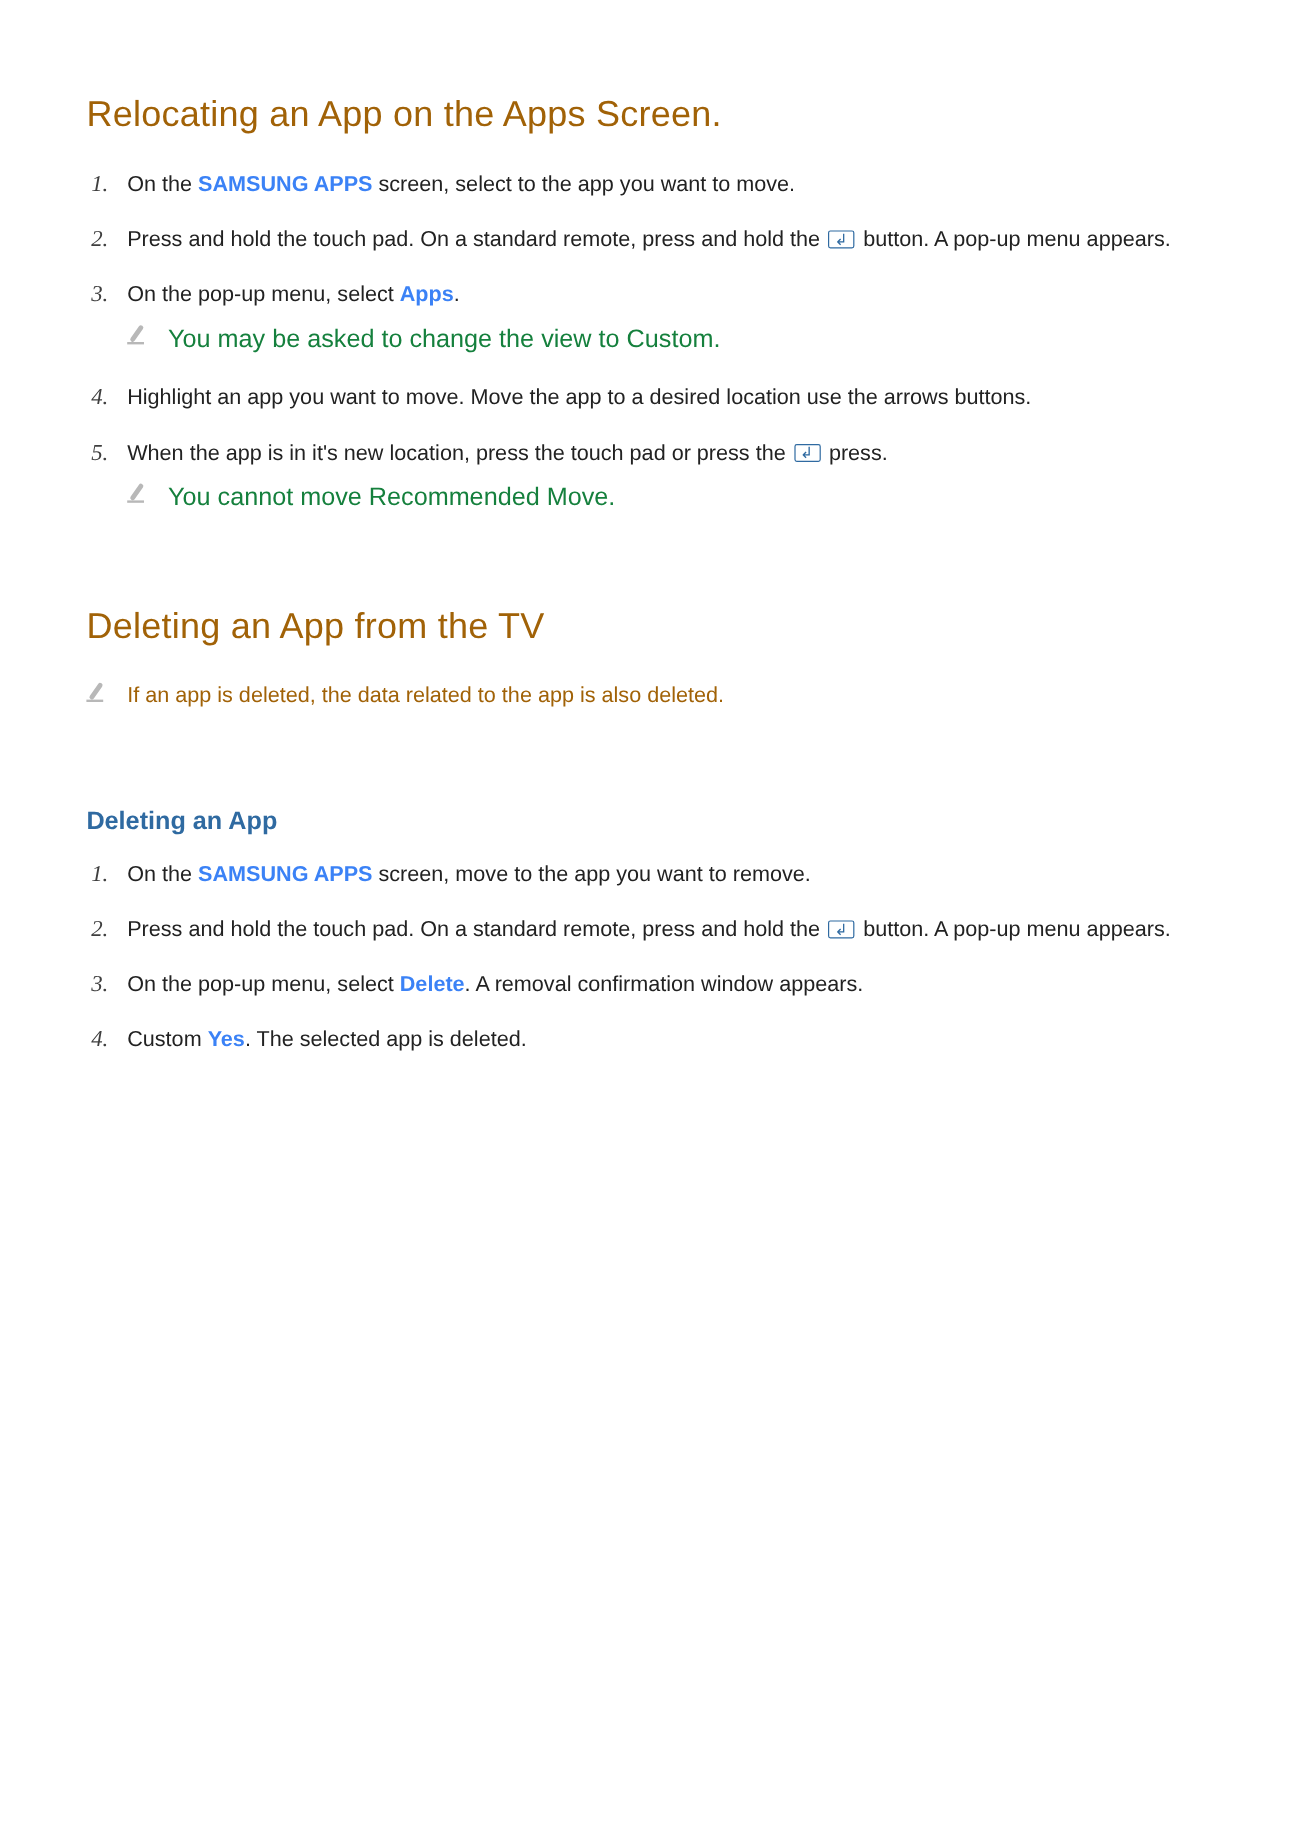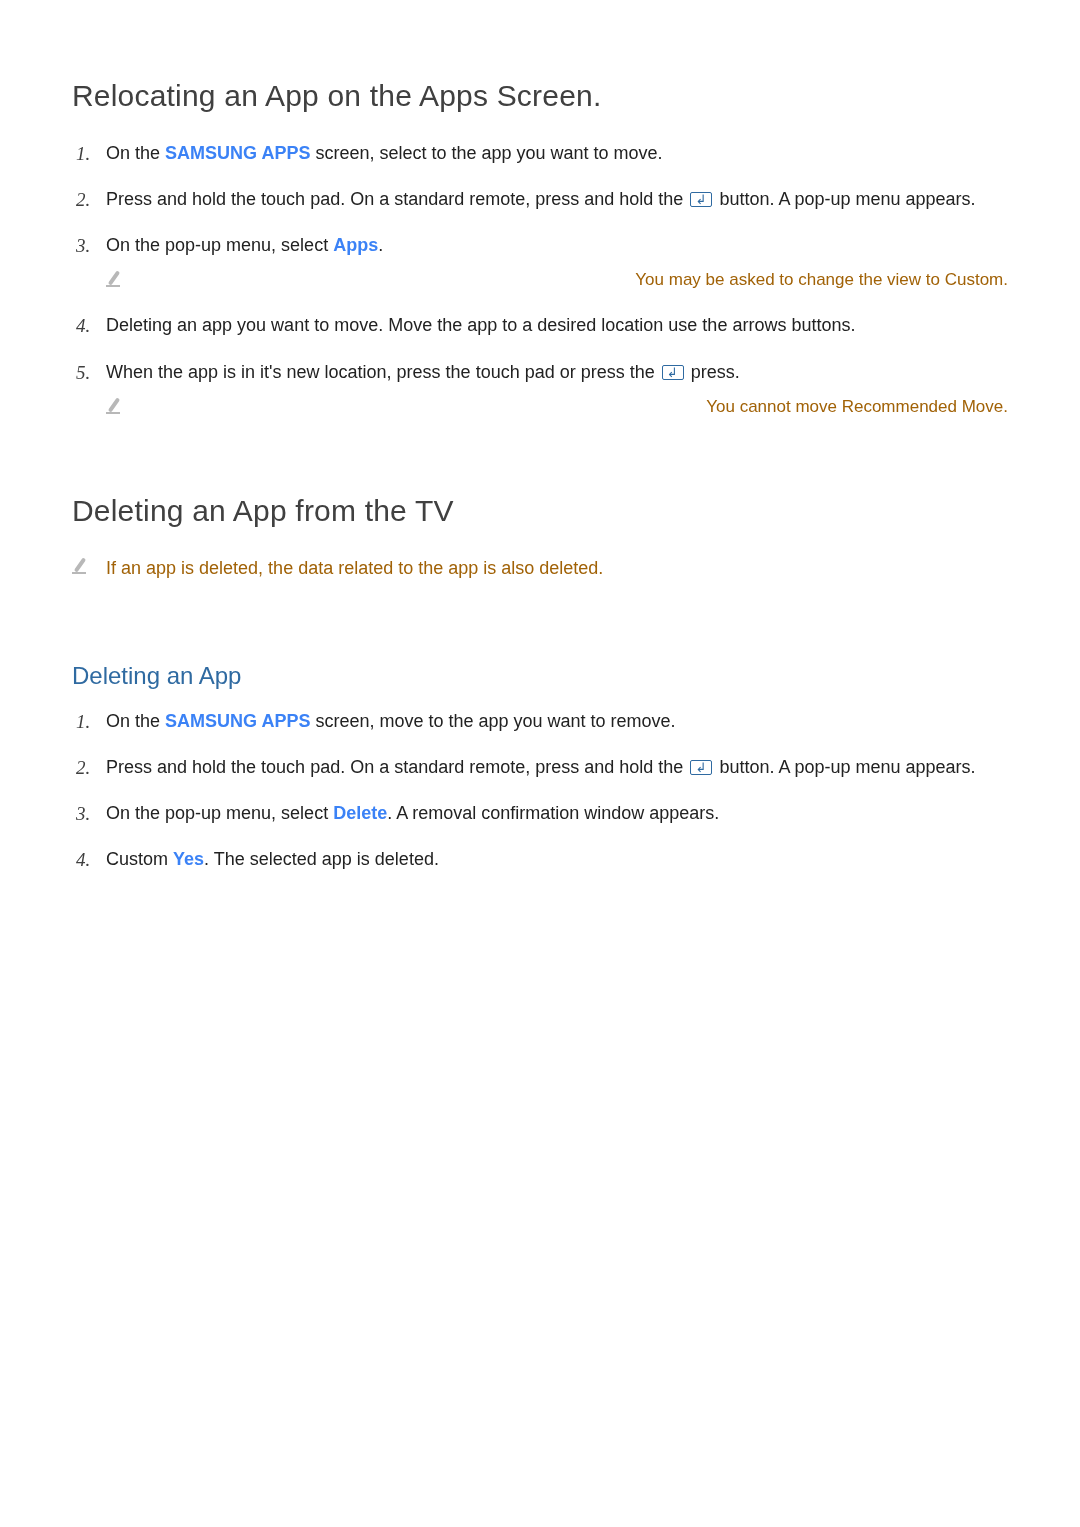--- a/index.html
+++ b/index.html
@@ -7,30 +7,30 @@
       width: 1080px;
       min-height: 1527px;
       background: #fff;
       font-family: Arial, Helvetica, sans-serif;
       color: #222;
       padding: 60px 72px;
       font-size: 18px;
       line-height: 1.45;
     }
     h2.section-heading {
-      color: #404040;
+      color: #a16207;
       font-size: 30px;
       font-weight: 500;
       margin: 14px 0 22px 0;
       letter-spacing: 0.2px;
     }
     h3.sub-heading {
       color: #2f6aa1;
-      font-size: 24px;
-      font-weight: 400;
+      font-size: 21px;
+      font-weight: 700;
       margin: 18px 0 14px 0;
     }
     ol.steps {
       list-style: none;
       counter-reset: stepnum;
       padding-left: 34px;
       margin: 0;
     }
     ol.steps > li {
       counter-increment: stepnum;
@@ -62,24 +62,23 @@
       content: "↲";
       position: absolute;
       left: 4px;
       top: -2px;
       font-size: 13px;
       color: #2f6aa1;
     }
     .note {
       position: relative;
       padding-left: 34px;
-      color: #a16207;
+      color: #15803d;
       margin: 10px 0 14px 0;
-      font-size: 17px;
-      text-align: right;
+      font-size: 21px;
     }
     ol.steps .note {
       margin-left: 0;
     }
     .note-icon {
       position: absolute;
       left: 0;
       top: 2px;
       width: 16px;
       height: 16px;
@@ -125,21 +124,21 @@
     <span>Press and hold the touch pad. On a standard remote, press and hold the </span><span class="enter-btn"></span><span> button. A pop-up menu appears.</span>
   </li>
   <li>
     <span>On the pop-up menu, select </span><span class="bold-link">Apps</span><span>.</span>
     <div class="note">
       <span class="note-icon"></span>
       <span>You may be asked to change the view to Custom.</span>
     </div>
   </li>
   <li>
-    <span>Deleting an app you want to move. Move the app to a desired location use the arrows buttons.</span>
+    <span>Highlight an app you want to move. Move the app to a desired location use the arrows buttons.</span>
   </li>
   <li>
     <span>When the app is in it's new location, press the touch pad or press the </span><span class="enter-btn"></span><span> press.</span>
     <div class="note">
       <span class="note-icon"></span>
       <span>You cannot move Recommended Move.</span>
     </div>
   </li>
 </ol>
 

